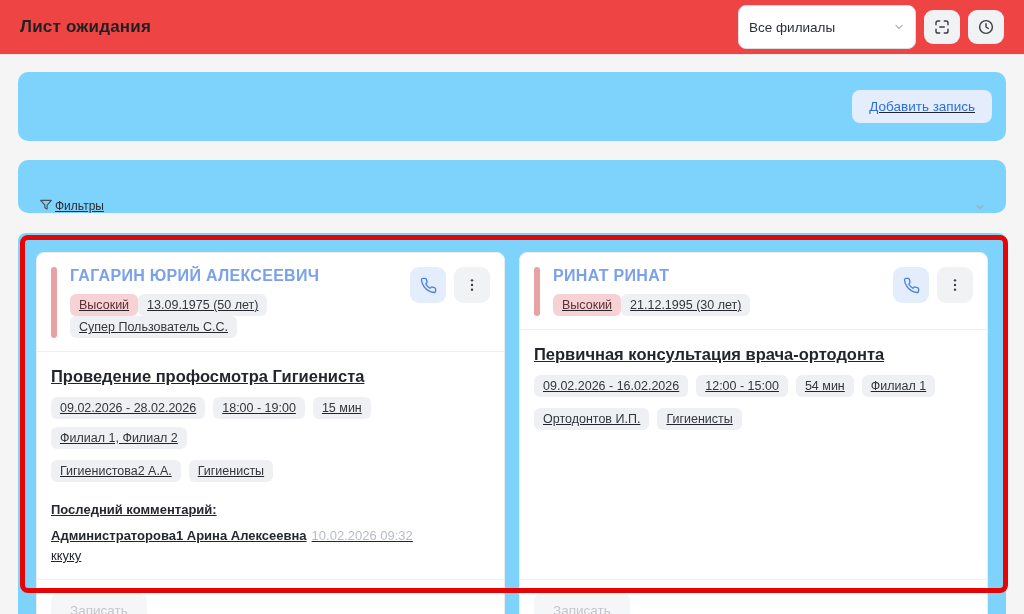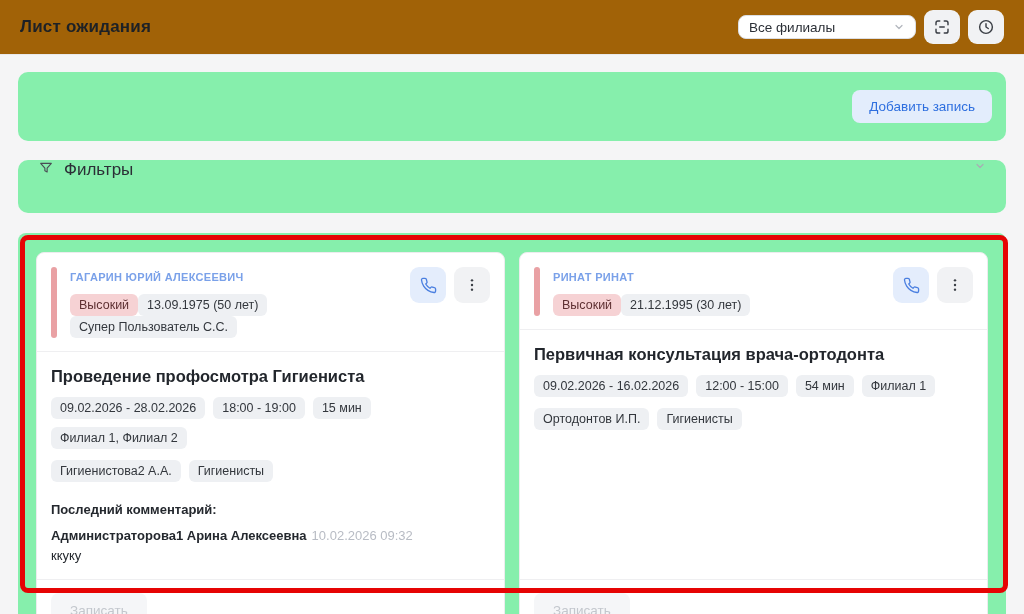--- a/index.html
+++ b/index.html
@@ -8,69 +8,70 @@
     width: 1024px; height: 614px;
     background: #f5f5f6;
     font-family: "Liberation Sans", sans-serif;
     position: relative;
     overflow: hidden;
     color: #22262c;
   }
 
   
   .app-header {
-    background: #a16207;
+    background: #ef4444;
     height: 55px;
     border-bottom: 1px solid #e9e9eb;
     display: flex; align-items: center;
     padding: 0 20px;
   }
   .page-title { font-size: 17px; font-weight: 700; color: #1d2126; letter-spacing: .2px; }
   .header-right { margin-left: auto; display: flex; align-items: center; gap: 8px; }
   .branch-select {
-    width: 178px; height: 24px;
+    width: 178px; height: 44px;
     background: #fff;
     border: 1px solid #dcdee3;
     border-radius: 8px;
     display: flex; align-items: center; justify-content: space-between;
     padding: 0 10px;
     font-size: 13.5px; color: #2b2f36;
     cursor: pointer;
   }
   .branch-select .chev { color: #b2b6bd; display: flex; }
   .icon-btn {
     width: 36px; height: 34px;
     background: #f1f2f4;
     border: none; border-radius: 9px;
     display: flex; align-items: center; justify-content: center;
     color: #3a3e45; cursor: pointer;
   }
 
   
   .panel {
-    background: #86efac;
+    background: #7dd3fc;
     border-radius: 10px;
     margin: 0 18px;
+    text-decoration: underline;
   }
   .actions-panel {
     margin-top: 17px; height: 69px;
     display: flex; align-items: center; justify-content: flex-end;
     padding: 0 14px;
   }
   .add-record-btn {
     background: #e3edfc; color: #2e6fdf;
     border: none; border-radius: 8px;
     font-family: inherit; font-size: 13.5px;
     padding: 9px 17px; cursor: pointer;
   }
   .filters-panel {
     margin-top: 19px; height: 53px;
-    display: flex; align-items: flex-start; gap: 10px;
+    display: flex; align-items: flex-end; gap: 1px;
     padding: 0 20px;
-    font-size: 17px; color: #2b2f36;
+    font-size: 12px; color: #2b2f36;
     cursor: pointer;
   }
   .filters-panel .funnel { color: #4a4e55; display: flex; }
   .filters-panel .chev { margin-left: auto; color: #a9adb4; display: flex; }
 
   
   .cards-panel {
     margin-top: 20px;
     border-radius: 8px;
     padding: 19px 18px;
@@ -92,21 +93,21 @@
     border-bottom: 1px solid #efeff1;
   }
   .accent-bar {
     width: 6px; border-radius: 3px;
     background: #e9a1a4;
     margin-right: 13px;
     align-self: stretch;
   }
   .head-main { flex: 1; min-width: 0; }
   .patient-name {
-    color: #7aa1e9; font-size: 11px; font-weight: 700;
+    color: #7aa1e9; font-size: 16px; font-weight: 700;
     letter-spacing: .3px; text-decoration: none; display: inline-block;
     cursor: pointer;
   }
   .badge-row { display: flex; flex-wrap: wrap; margin-top: 9px; }
   .badge {
     background: #eef0f3; color: #33373d;
     font-size: 12.5px; padding: 4px 9px; border-radius: 6px;
     white-space: nowrap;
   }
   .badge.priority { background: #f6d2d4; color: #5e3032; }

